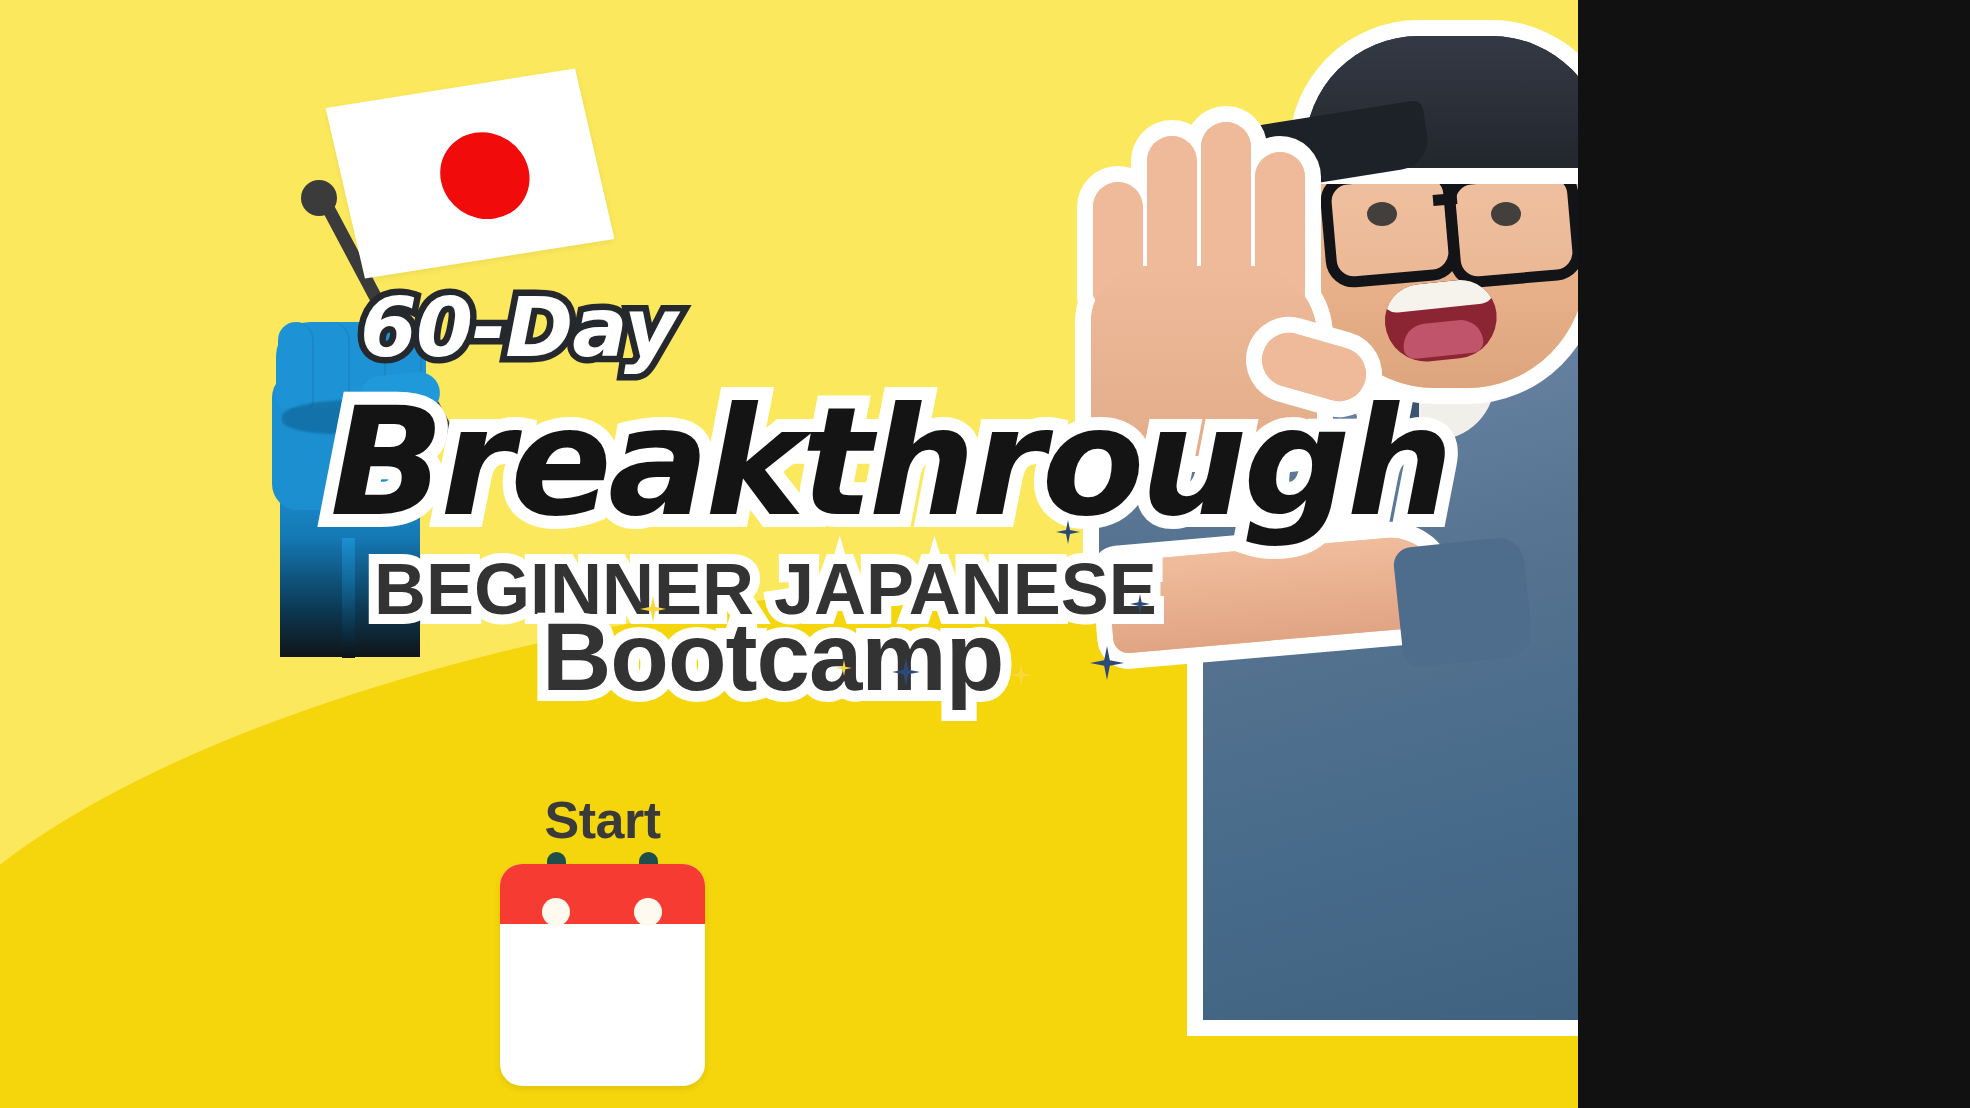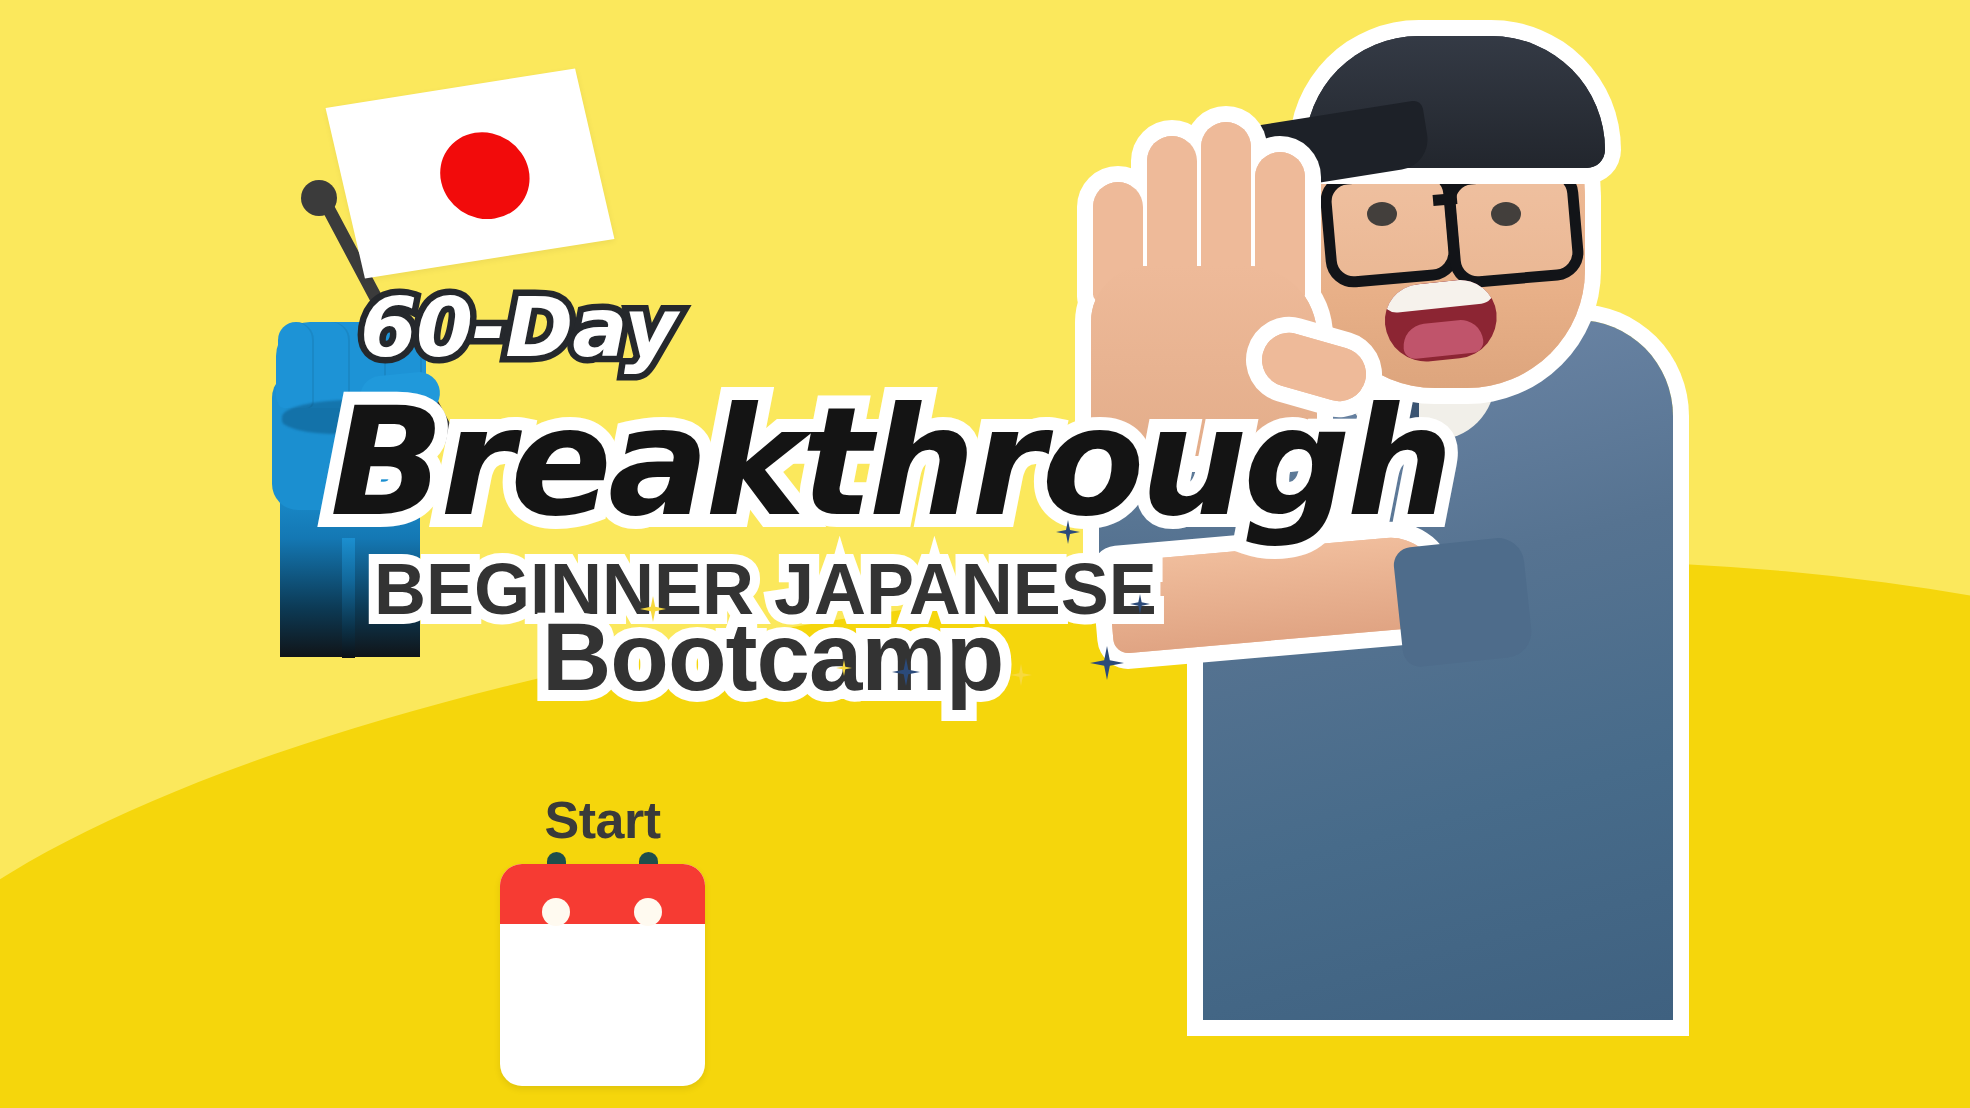--- a/index.html
+++ b/index.html
@@ -2,21 +2,21 @@
 <html><head>
 <meta charset="utf-8">
 <style>
   html, body {
     margin: 0;
     padding: 0;
     background: #111;
   }
   #stage {
     position: relative;
-    width: 1970px;
+    width: 1578px;
     height: 1108px;
     overflow: hidden;
     font-family: "Liberation Sans", sans-serif;
     background: #d946ef;
   }
 
   
   .bg-base {
     position: absolute;
     inset: 0;

